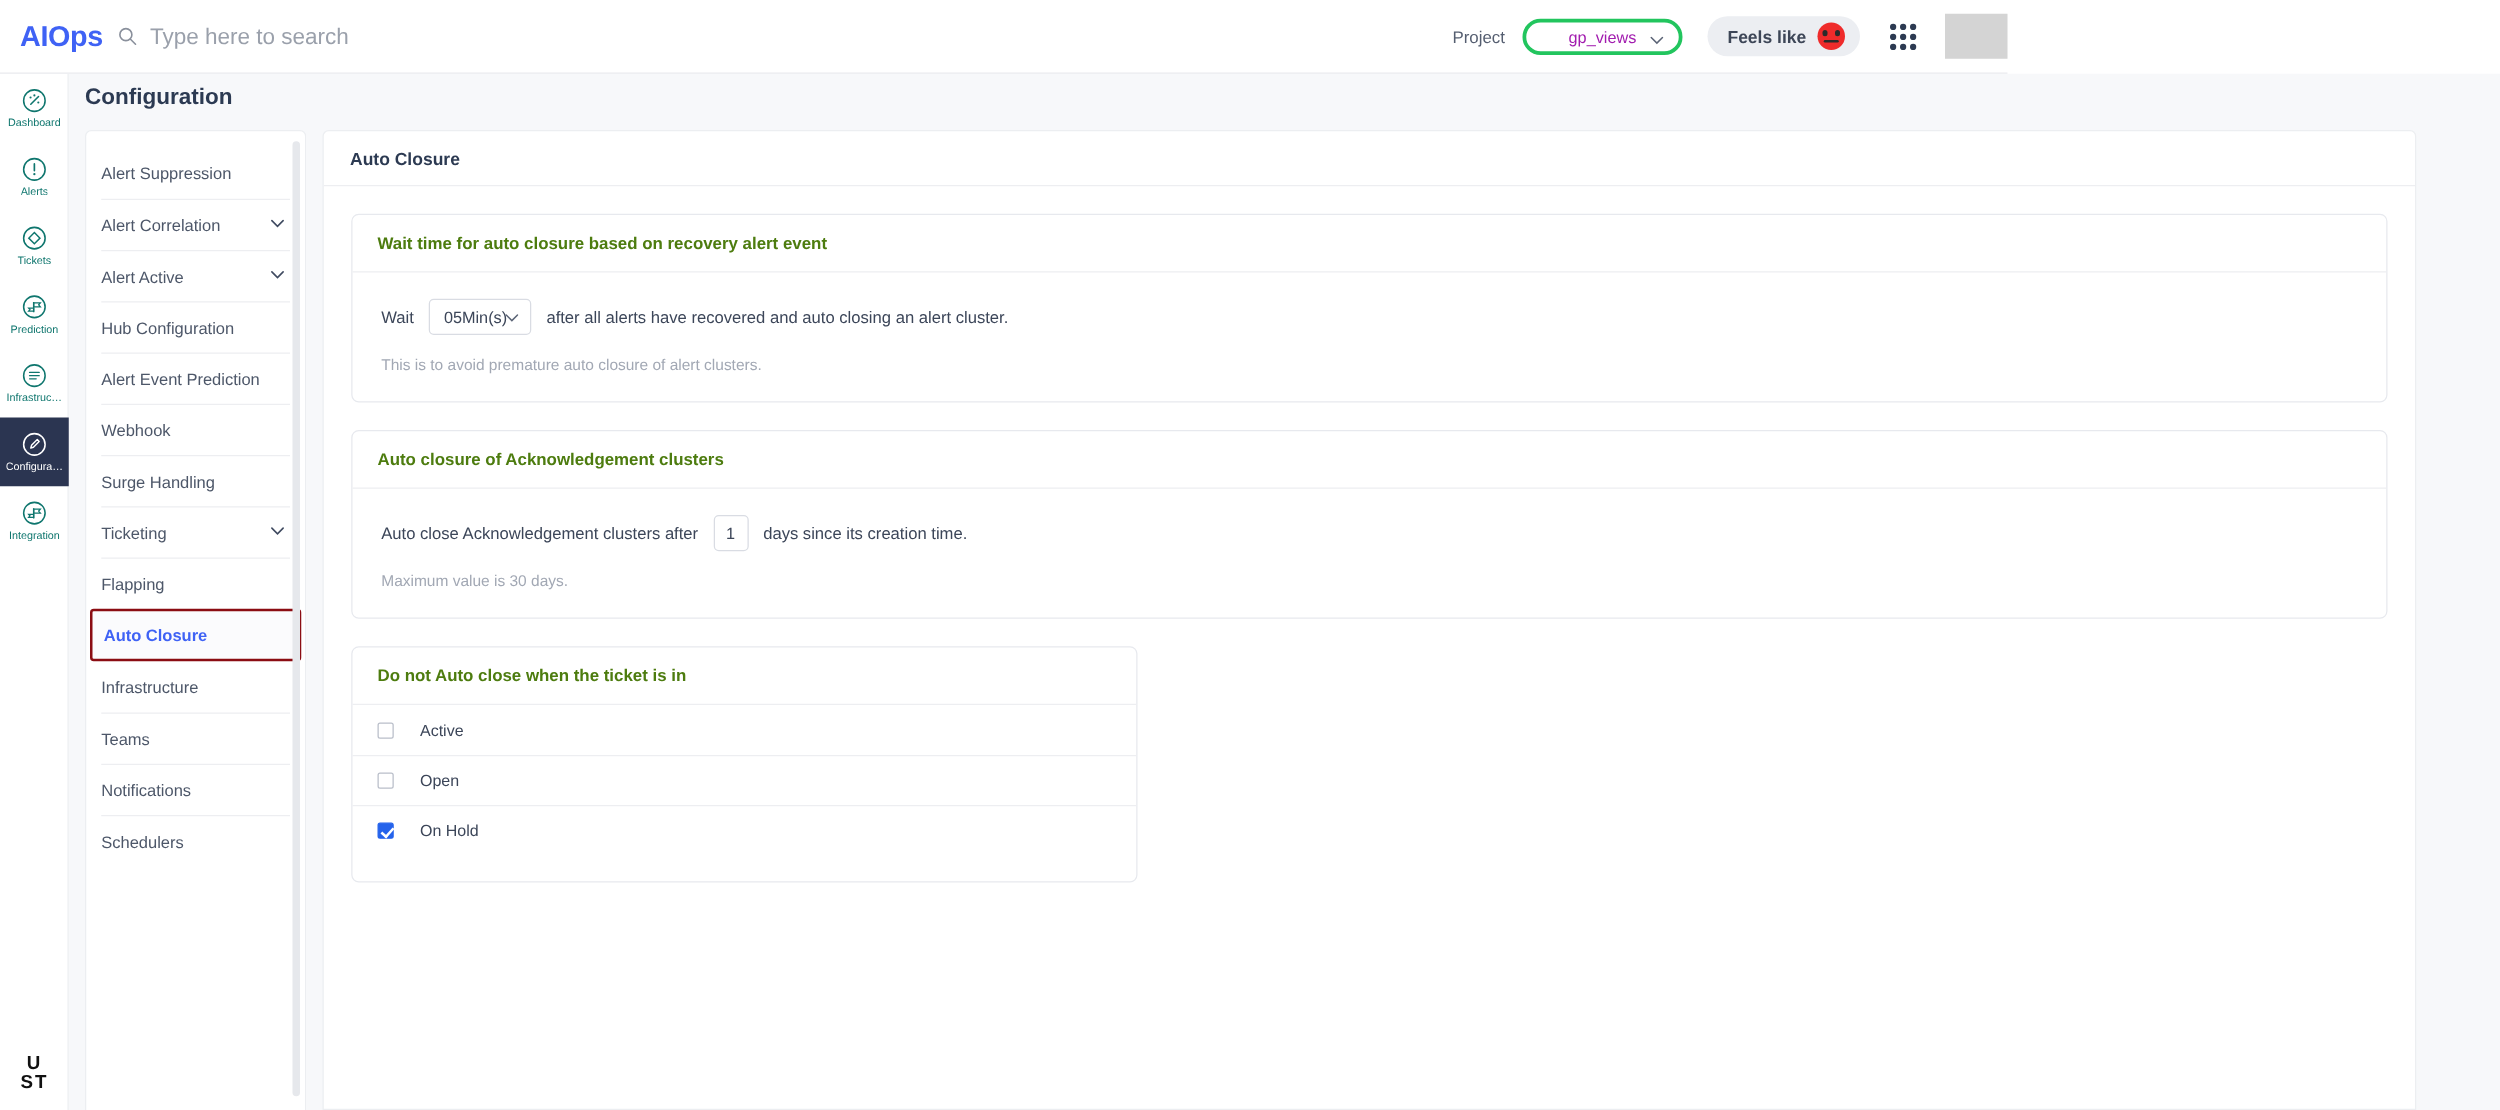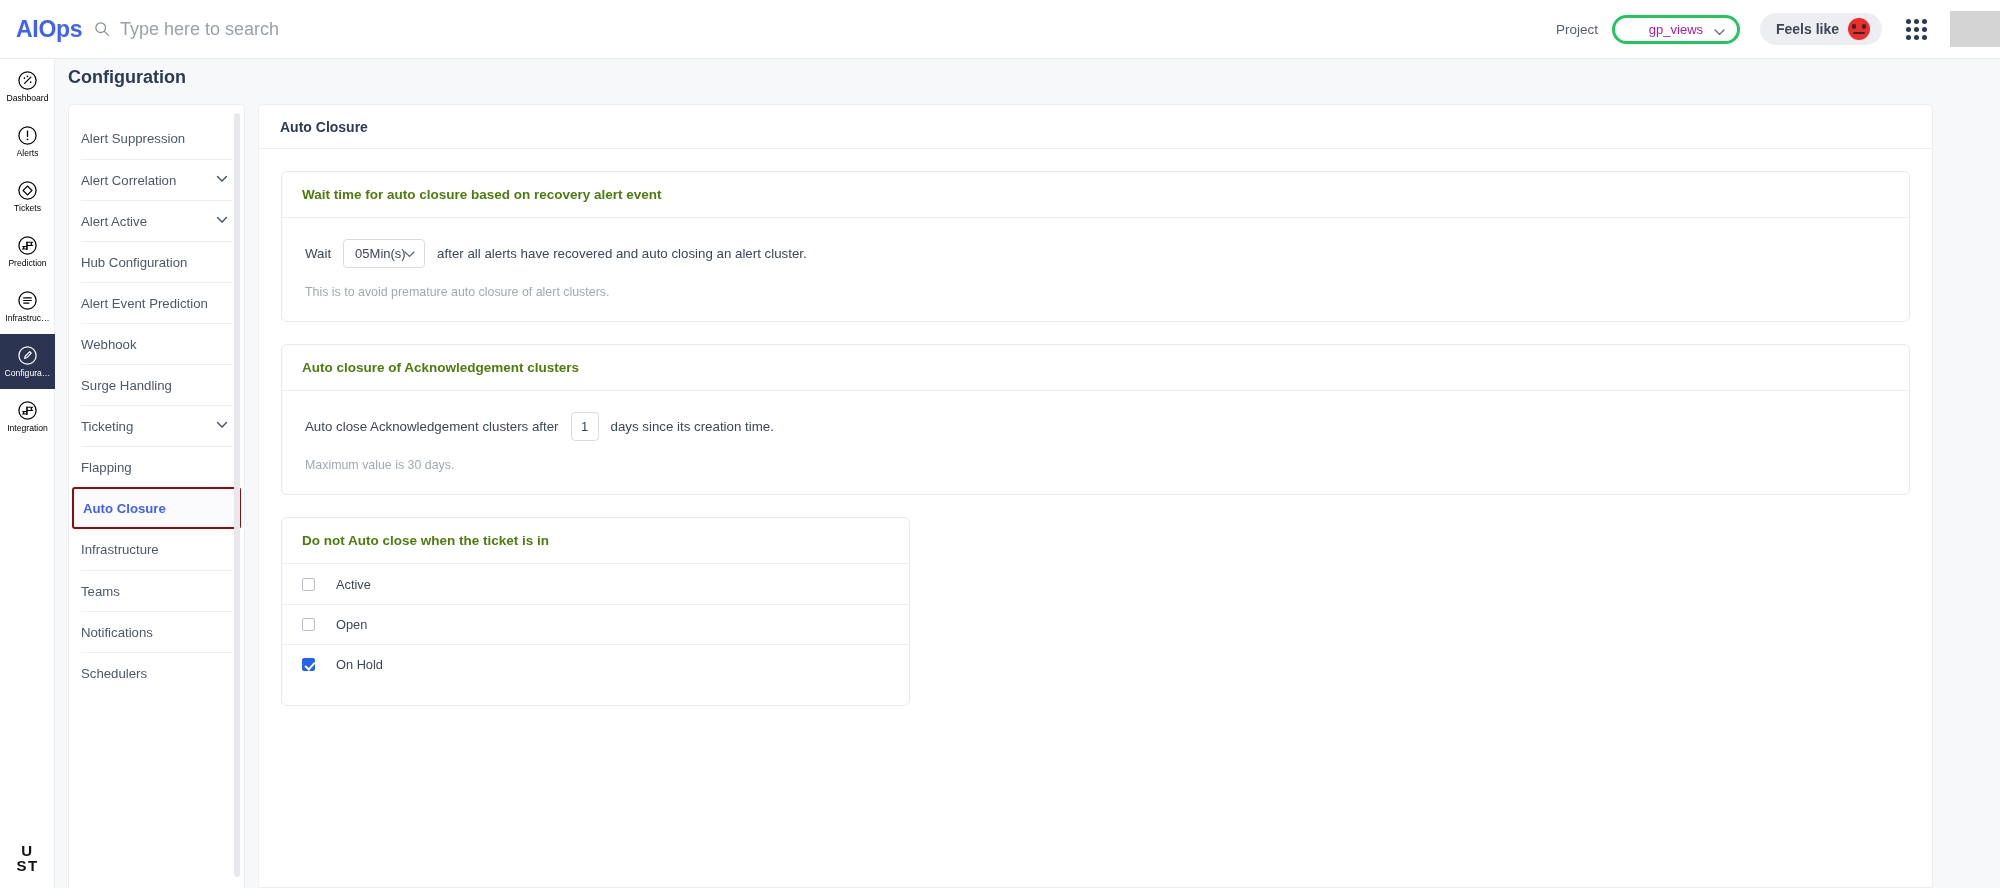--- a/index.html
+++ b/index.html
@@ -8,21 +8,21 @@
     width: 2000px; height: 888px;
     overflow: hidden;
     font-family: "Liberation Sans", sans-serif;
     background: #ffffff;
     color: #2c3a52;
   }
 
   
   .topbar {
     position: absolute; top: 0; left: 0;
-    width: 2000px; height: 59px;
+    width: 1606px; height: 59px;
     background: #ffffff;
     border-bottom: 1px solid #e9eaee;
     display: flex; align-items: center;
     z-index: 40;
   }
   .brand {
     width: 72px; flex: none;
     font-size: 23px; font-weight: bold;
     color: #3f62f5; letter-spacing: -0.3px;
     padding-left: 16px;
@@ -93,21 +93,21 @@
     width: 55px; height: 829px;
     background: #ffffff;
     border-right: 1px solid #eceef1;
     z-index: 30;
   }
   .rail-item {
     width: 55px; height: 55px;
     display: flex; flex-direction: column;
     align-items: center; justify-content: center;
     gap: 3px; cursor: pointer;
-    color: #000000;
+    color: #0f766e;
   }
   .rail-item.active { background: #2b3551; color: #ffffff; }
   .rail-ico { width: 21px; height: 21px; display:block; }
   .rail-label {
     font-size: 8.6px; line-height: 1;
     max-width: 53px; text-align: center;
     white-space: nowrap; overflow: hidden;
   }
   .ust-logo {
     position: absolute; bottom: 14px; left: 0; width: 55px;

